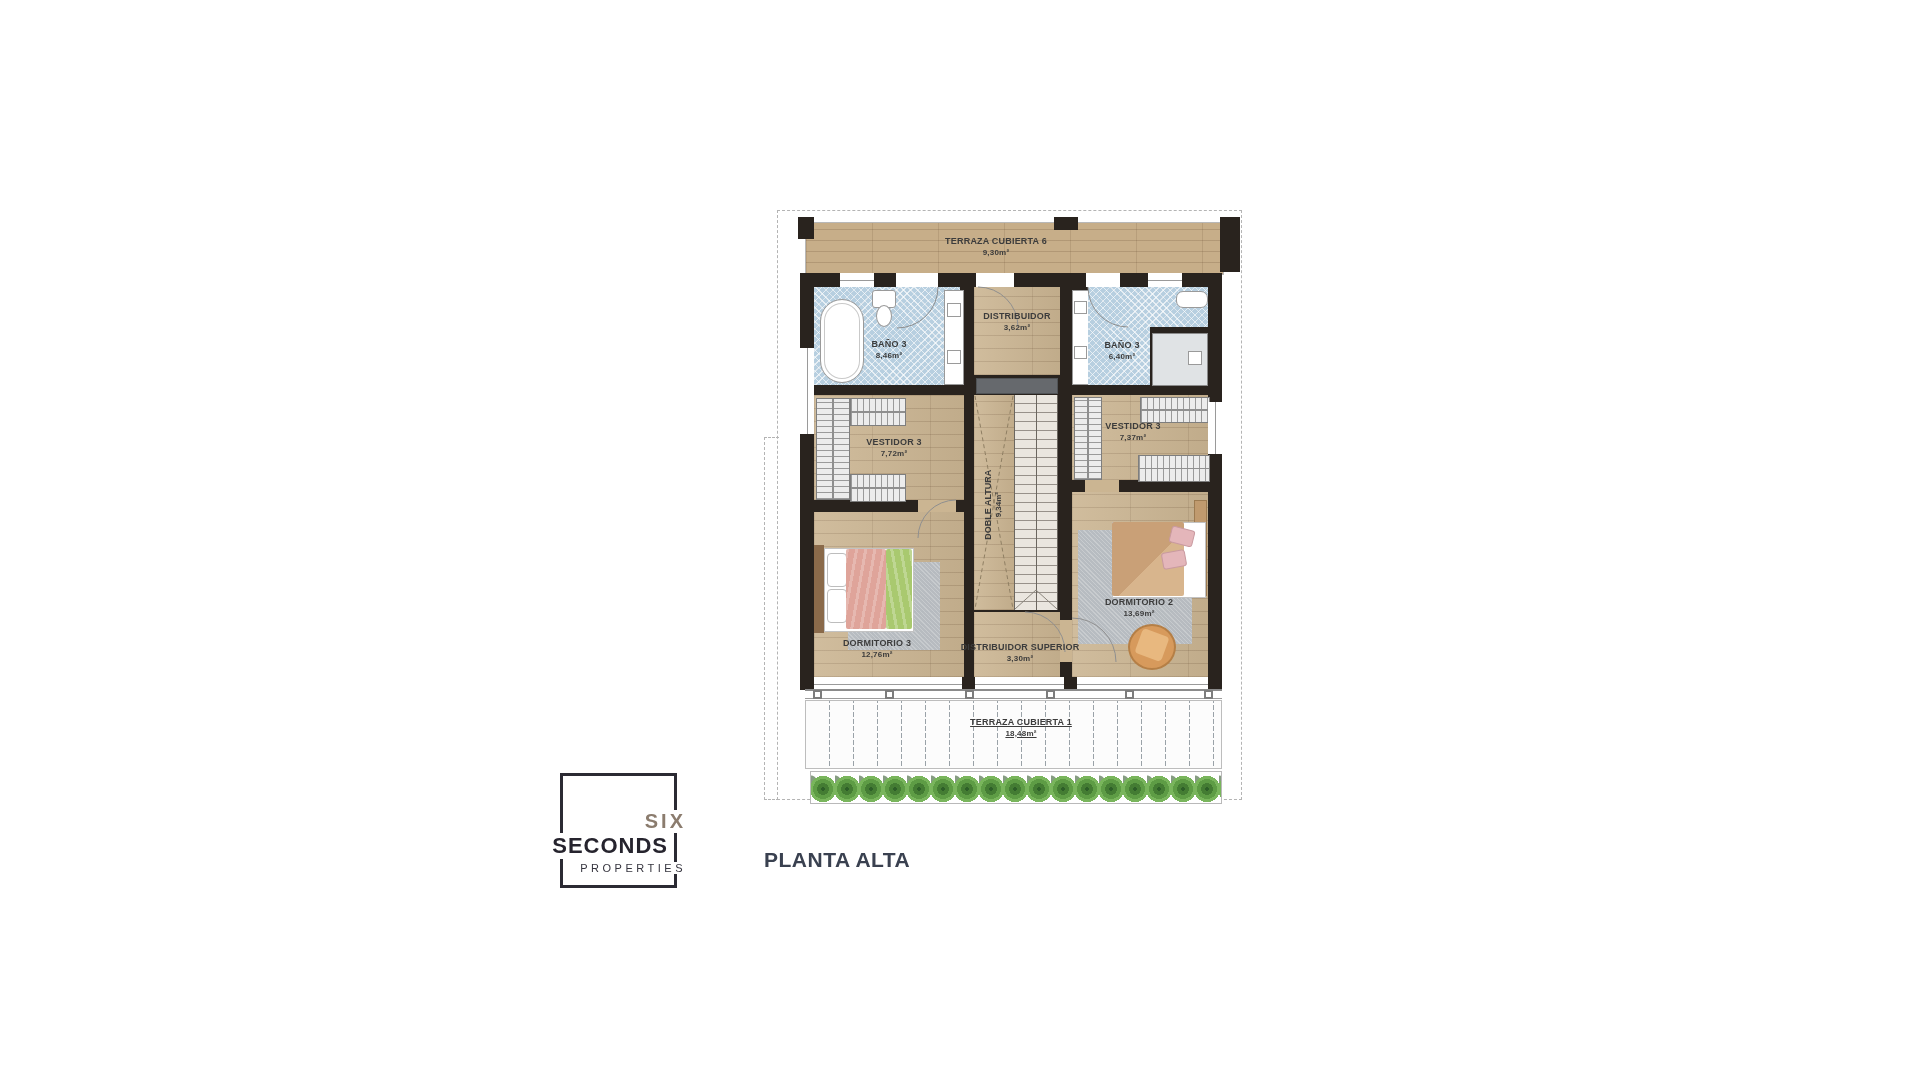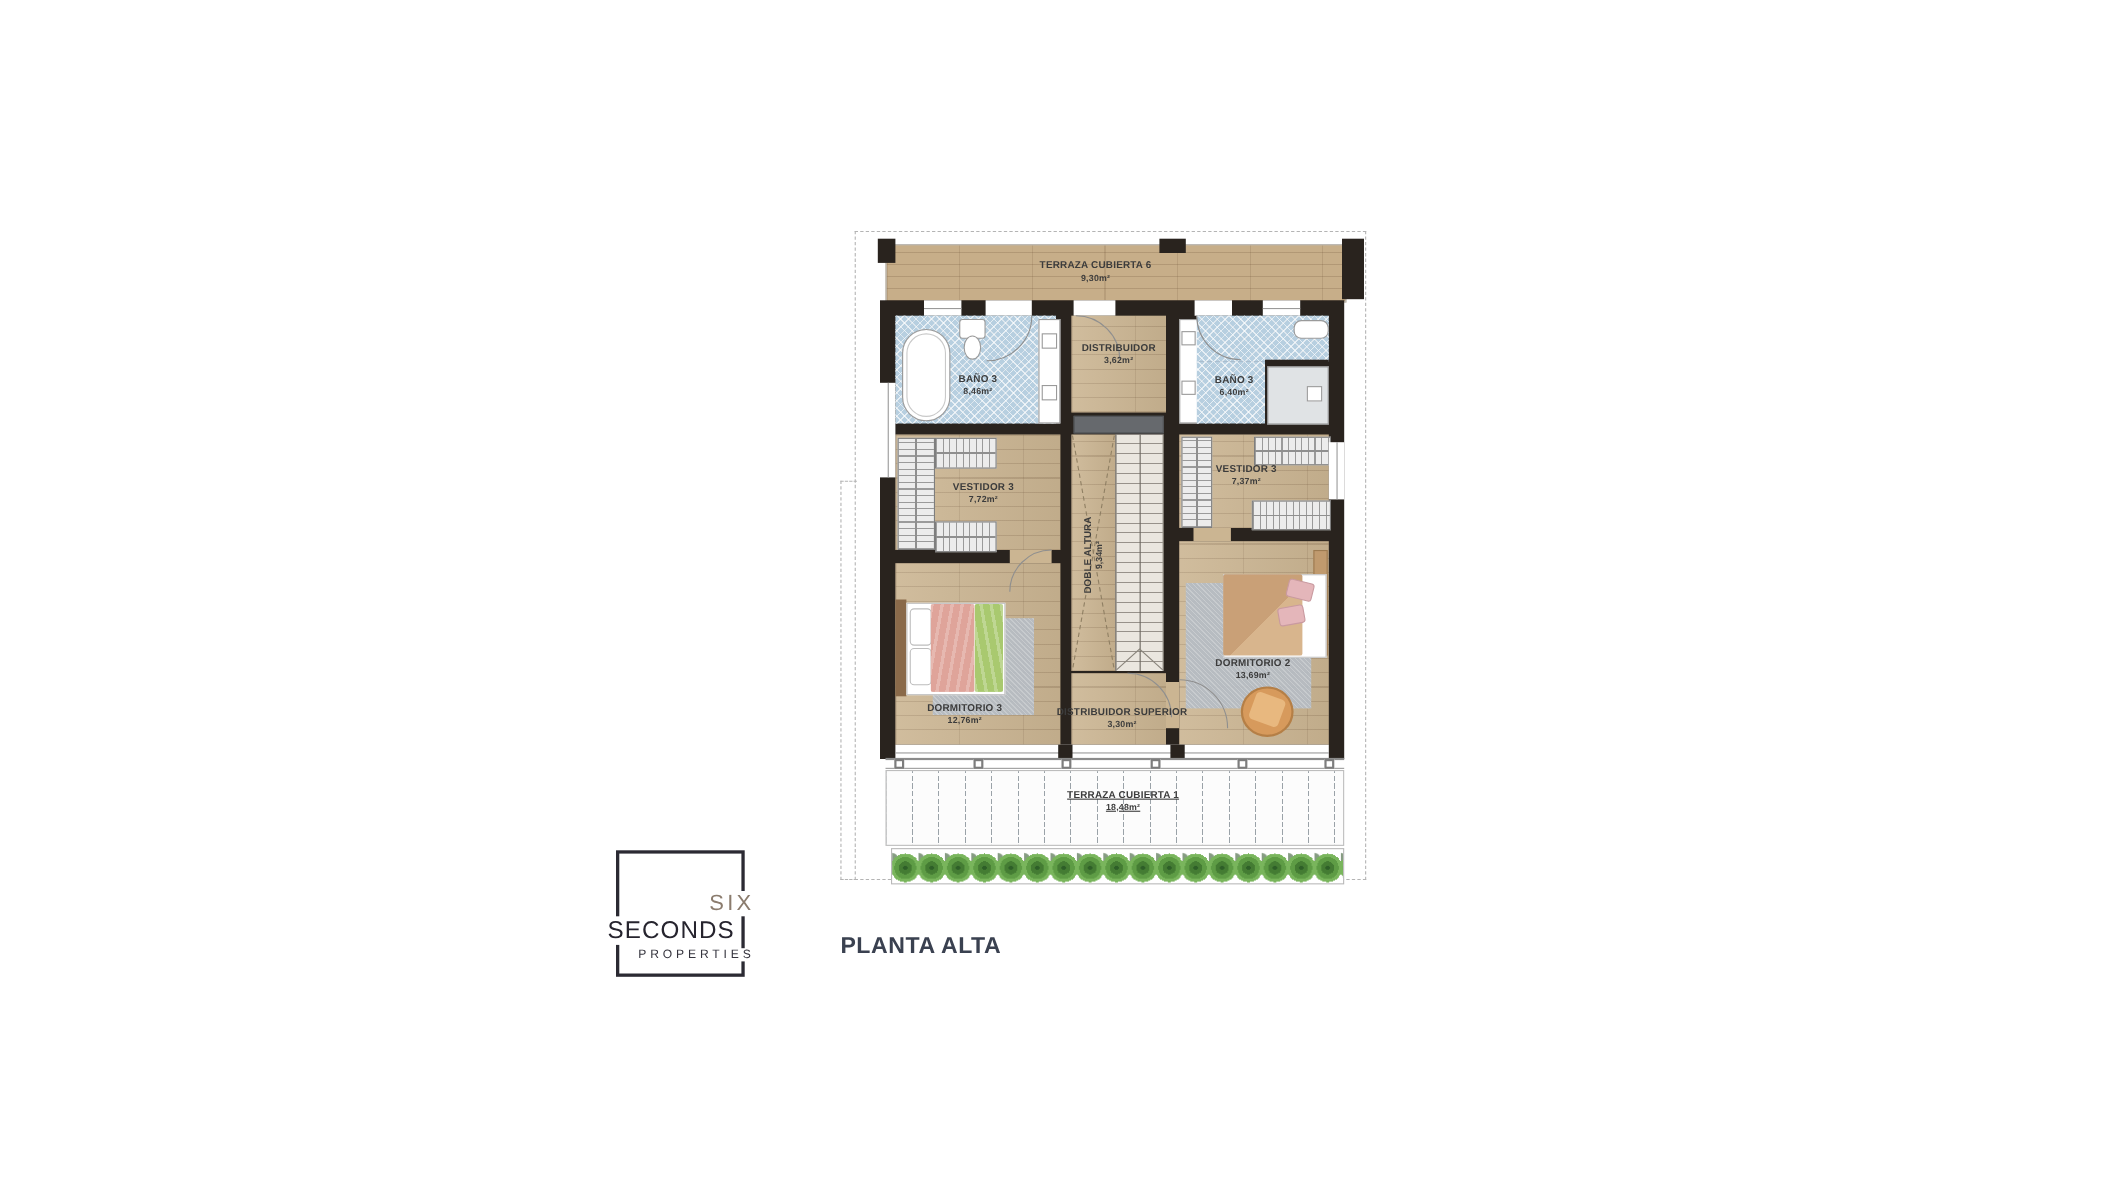--- a/index.html
+++ b/index.html
@@ -86,21 +86,21 @@
   
   .rlabel { position:absolute; text-align:center; color:#3c3c3c; font-weight:bold; line-height:1.3; letter-spacing:.2px; }
   .rname { display:block; font-size:9px; }
   .rarea { display:block; font-size:8px; }
   .vwrap { position:absolute; display:flex; align-items:center; justify-content:center; }
   .vrot { transform:rotate(-90deg); white-space:nowrap; text-align:center; color:#3c3c3c; font-weight:bold; line-height:1.25; }
 
   
   .caption { position:absolute; font-size:21px; font-weight:bold; color:#3a4150; letter-spacing:.5px; }
   .logo-frame { position:absolute; border:3px solid #2b2a33; background:#ffffff; }
-  .brandline { position:absolute; background:#ffffff; text-align:right; font-weight:normal; }
+  .brandline { position:absolute; background:#ffffff; text-align:right; font-weight:bold; }
   .brand-six { font-size:20px; color:#8b7c6e; letter-spacing:3px; }
   .brand-seconds { font-size:22px; color:#26242e; letter-spacing:1px; }
   .brand-properties { font-size:11px; color:#35343e; letter-spacing:3.5px; font-weight:normal; }
 </style>
 </head>
 <body>
 
 <div id="canvas">
 
   <div class="abs dashed" style="left:777px;top:210px;width:463px;height:588px;"></div>

